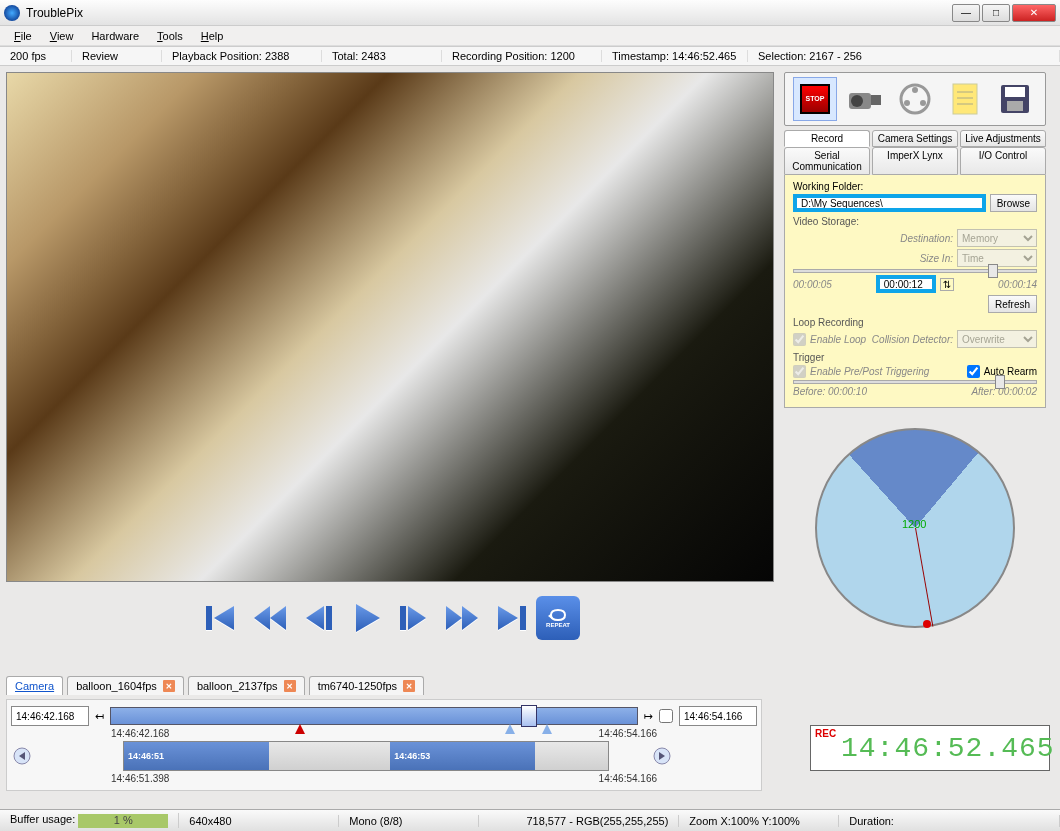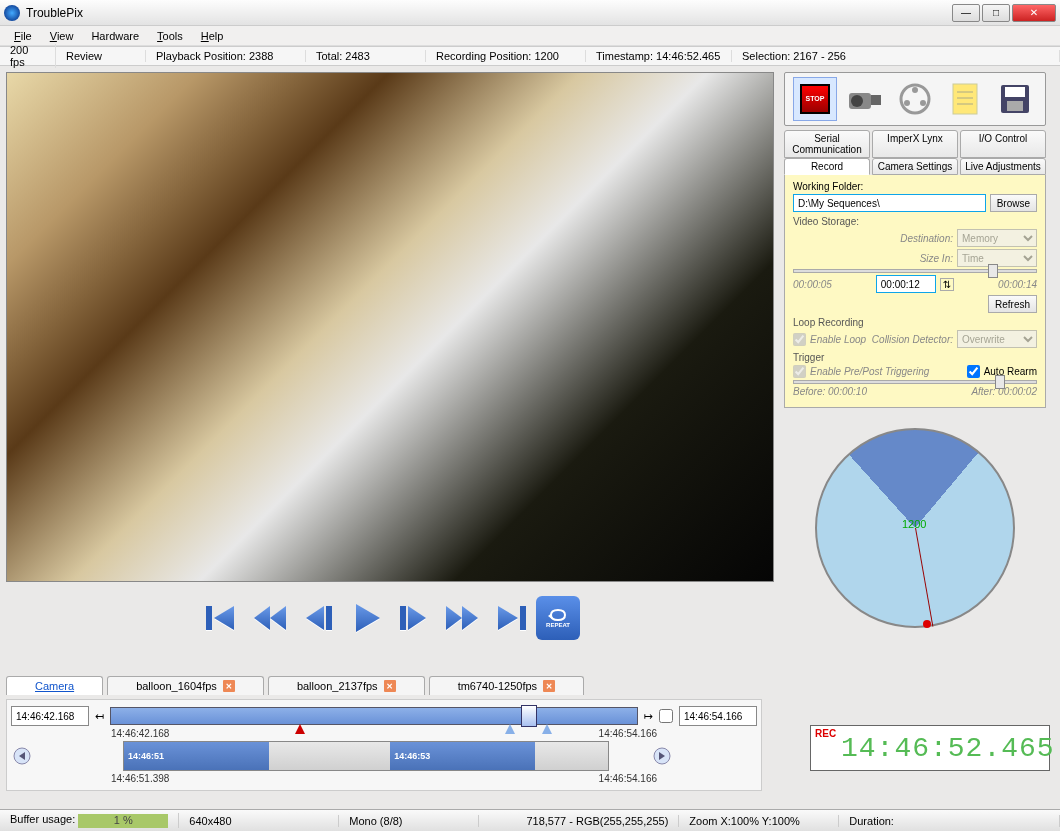--- a/index.html
+++ b/index.html
@@ -26,33 +26,33 @@
 .toolbar { display: flex; gap: 6px; padding: 4px 8px; border: 1px solid #999; margin: 0 4px 4px 4px; background: #f5f5f5; border-radius: 2px; }
 .tool { width: 44px; height: 44px; display: flex; align-items: center; justify-content: center; font-size: 10px; }
 .tool.active { border: 1px solid #88a8e8; background: #d8e8ff; }
 .stop-icon { width: 30px; height: 30px; background: linear-gradient(#f00,#900); border: 2px solid #000; position: relative; }
 .stop-icon::after { content: 'STOP'; position: absolute; top: 9px; left: 0; width: 100%; text-align: center; font-size: 7px; color: #fff; font-weight: bold; }
 .tab-row { display: flex; gap: 2px; margin: 0 4px; }
 .tab { flex: 1; font-size: 10px; padding: 2px 0; text-align: center; background: linear-gradient(#fafafa,#e8e8e8); border: 1px solid #aaa; border-radius: 3px 3px 0 0; }
 .tab.active { background: #fff; border-bottom-color: #fff; }
 .panel { margin: 0 4px; border: 1px solid #aaa; border-top: none; padding: 6px 8px 8px 8px; background: #fef9c3; font-size: 10px; }
 .panel .row { display: flex; align-items: center; margin: 2px 0; gap: 4px; }
-.panel input[type=text] { border: 1px solid #0ea5e9; height: 18px; font-size: 10px; padding: 0 4px; }
+.panel input[type=text] { border: 4px solid #0ea5e9; height: 18px; font-size: 10px; padding: 0 4px; }
 .panel .btn { border: 1px solid #aaa; background: linear-gradient(#fafafa,#e4e4e4); padding: 1px 6px; height: 18px; font-size: 10px; }
 .panel select { border: 1px solid #aaa; height: 18px; font-size: 10px; width: 80px; }
 .grey { color: #888; font-style: italic; }
 .slider { height: 4px; background: #ddd; border: 1px solid #aaa; position: relative; flex: 1; }
 .slider .thumb { width: 10px; height: 14px; background: #e8e8e8; border: 1px solid #888; position: absolute; top: -6px; }
 .group-lbl { font-size: 10px; color: #555; margin-top: 4px; }
 .pie { width: 200px; height: 200px; margin: 20px auto; position: relative; border-radius: 50%; background: conic-gradient(from -42deg, #6589c9 0deg 82deg, #b0d6ec 82deg 360deg); border: 2px solid #888; }
 .pie::after { content: ''; position: absolute; top: 50%; left: 50%; width: 1px; height: 100px; background: #900; transform-origin: top; transform: rotate(-10deg); }
 .pie .peg { width: 8px; height: 8px; background: #d00; border-radius: 50%; position: absolute; bottom: -2px; left: 54%; }
 .pie .lbl { position: absolute; top: 88px; left: 85px; color: #0a0; font-size: 11px; font-weight: normal; }
 .tabs2 { display: flex; gap: 4px; padding: 0 6px; font-size: 11px; }
-.tab2 { border: 1px solid #aaa; border-bottom: none; padding: 3px 28px; background: #f5f5f5; border-radius: 3px 3px 0 0; display: flex; align-items: flex-end; gap: 6px; }
+.tab2 { border: 1px solid #aaa; border-bottom: none; padding: 3px 8px; background: #f5f5f5; border-radius: 3px 3px 0 0; display: flex; align-items: flex-end; gap: 6px; }
 .tab2.active { color: #15c; text-decoration: underline; background: #fff; }
 .tab2 .x { width: 12px; height: 12px; background: #e85; color: #fff; display: flex; align-items: center; justify-content: center; font-size: 8px; font-weight: bold; border-radius: 1px; }
 .timeline-section { border: 1px solid #ccc; margin: 4px 6px; padding: 4px; background: #f7f7f7; }
 .tl-row { display: flex; align-items: center; gap: 6px; margin: 2px 0; }
 .timebox { width: 78px; height: 20px; border: 1px solid #888; background: #fff; font-size: 10px; display: flex; align-items: center; padding: 0 4px; }
 .tickbox { width: 14px; height: 14px; }
 .track { flex: 1; height: 18px; background: linear-gradient(#8db0e8,#6a92d8); border: 1px solid #556; position: relative; }
 .track .marker { position: absolute; width: 16px; height: 22px; background: linear-gradient(#fff,#a8c0f0); border: 1px solid #336; top: -3px; }
 .track .tri { position: absolute; width: 0; height: 0; border-left: 5px solid transparent; border-right: 5px solid transparent; }
 .track .tri.red { border-bottom: 10px solid #c00; top: 16px; }
@@ -83,21 +83,21 @@
 
 <div class="menubar">
   <span><u>F</u>ile</span>
   <span><u>V</u>iew</span>
   <span>Hardware</span>
   <span><u>T</u>ools</span>
   <span><u>H</u>elp</span>
 </div>
 
 <div class="statusbar-top">
-  <div class="cell" style="width:56px">200 fps</div>
+  <div class="cell" style="width:72px">200 fps</div>
   <div class="cell" style="width:90px">Review</div>
   <div class="cell" style="width:160px">Playback Position: 2388</div>
   <div class="cell" style="width:120px">Total: 2483</div>
   <div class="cell" style="width:160px">Recording Position: 1200</div>
   <div class="cell" style="width:146px">Timestamp: 14:46:52.465</div>
   <div class="cell" style="flex:1">Selection: 2167 - 256</div>
 </div>
 
 <div class="main">
   <div class="video-col">
@@ -191,28 +191,28 @@
       <div class="tool">
           <svg width="32" height="32">
             <rect x="2" y="2" width="28" height="28" fill="#446" rx="2"></rect>
             <rect x="6" y="4" width="20" height="10" fill="#fff"></rect>
             <rect x="8" y="18" width="16" height="10" fill="#aaa"></rect>
           </svg>
         </div>
     </div>
 
     <div class="tab-row">
+      <div class="tab active">Record</div>
+      <div class="tab">Camera Settings</div>
+      <div class="tab">Live Adjustments</div>
+    </div>
+    <div class="tab-row">
       <div class="tab">Serial Communication</div>
       <div class="tab">ImperX Lynx</div>
       <div class="tab">I/O Control</div>
-    </div>
-    <div class="tab-row">
-      <div class="tab active">Record</div>
-      <div class="tab">Camera Settings</div>
-      <div class="tab">Live Adjustments</div>
     </div>
 
     <div class="panel">
       <div>Working Folder:</div>
       <div class="row">
         <input type="text" style="flex: 1 1 0%;" value="D:\My Sequences\">
         <button class="btn">Browse</button>
       </div>
       <div class="group-lbl">Video Storage:</div>
       <div class="row" style="justify-content:flex-end">

